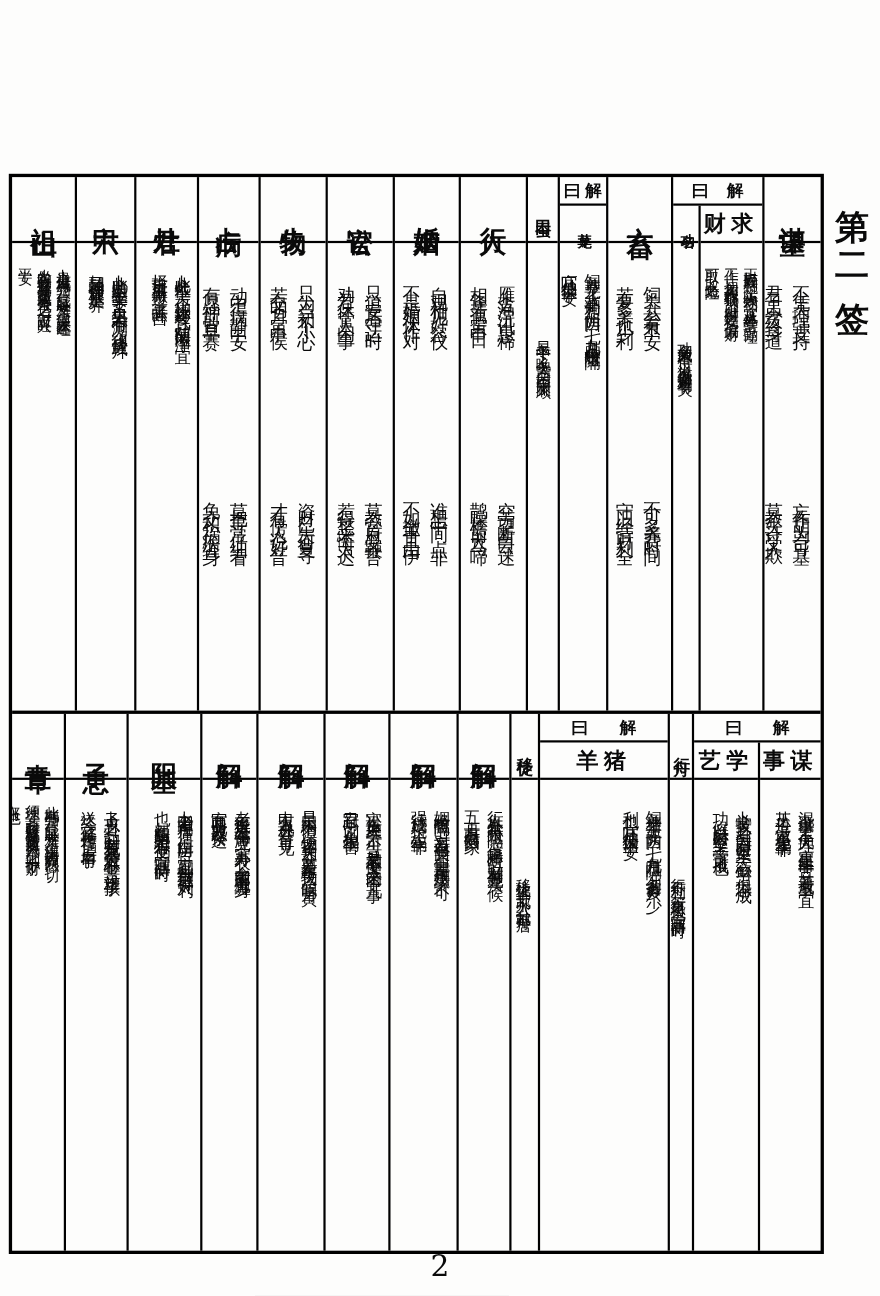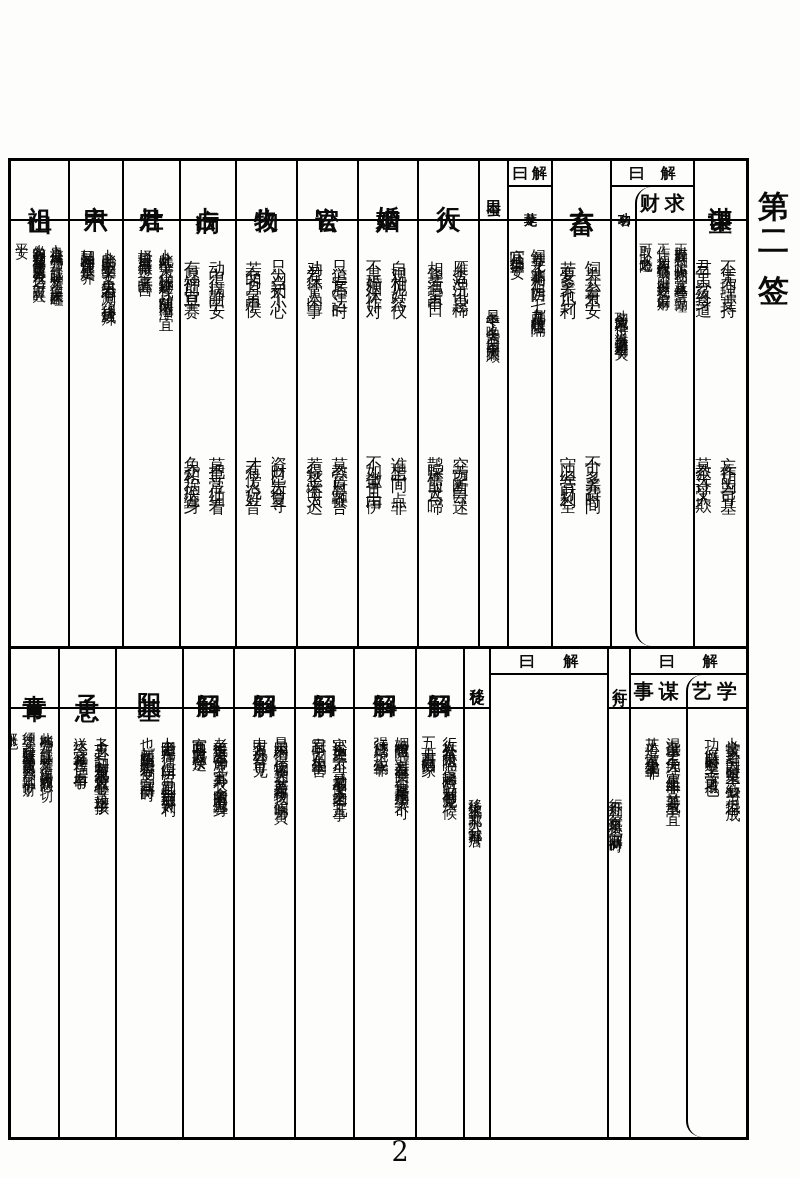--- a/index.html
+++ b/index.html
@@ -10,21 +10,21 @@
     overflow:hidden;
   }
   .grid { position:absolute; left:8px; top:158px; width:741px; height:982px; border:3px solid #000; display:flex; flex-direction:column; }
   .sec { display:flex; align-items:stretch; width:100%; }
   .sec-top { height:488px; border-bottom:3px solid #000; }
   .sec-bottom { flex:1; }
   .col { display:flex; flex-direction:column; flex-basis:0; min-width:0; }
   .col + .col { border-left:2px solid #000; }
   .subrow { flex:1; display:flex; align-items:stretch; }
   .subcol { display:flex; flex-direction:column; flex-basis:0; min-width:0; }
-  .subcol + .subcol { border-left:2px solid #000;border-radius:16px; }
+  .subcol + .subcol { border-left:2px solid #000; }
   .hd { height:60px; border-bottom:2px solid #000; display:flex; align-items:center; justify-content:center; }
   .hd-v { writing-mode:vertical-rl; font-size:24px; font-weight:bold; line-height:1; letter-spacing:3px; }
   .hd-nv { writing-mode:vertical-rl; font-size:15px; font-weight:bold; line-height:1; letter-spacing:2px; }
   .band { height:26px; border-bottom:2px solid #000; display:flex; align-items:center; justify-content:space-evenly; font-size:15px; font-weight:bold; }
   .subhd { height:34px; border-bottom:2px solid #000; display:flex; align-items:center; justify-content:center; font-size:20px; font-weight:bold; letter-spacing:5px; }
   .subhd-sm { writing-mode:vertical-rl; font-size:13px; font-weight:bold; line-height:1.1; letter-spacing:1px; }
   .cell { flex:1; overflow:hidden; }
   .poem { display:flex; flex-direction:column; padding:26px 2px 8px 2px; }
   .half { flex:1; writing-mode:vertical-rl; font-size:16.5px; line-height:25px; letter-spacing:7px; padding-right:3px; }
   .prose { writing-mode:vertical-rl; padding:16px 3px 8px 2px; font-size:15px; line-height:21px; letter-spacing:2.5px; }
@@ -328,52 +328,59 @@
           <div>移徒生祸 乱邦不入 乱邦不可居</div>
         </div>
       </div>
 
       <div class="col" style="flex-grow:117">
         <div class="band">
           <span>曰</span>
           <span>解</span>
         </div>
         <div class="subrow">
+          <div class="subcol" style="flex-grow:60">
+            <div class="subhd">羊猪</div>
+            <div class="cell prose">
+              <div>饲养猪羊 要防四 七 九月阻隔 勿贪养多只 少</div>
+              <div>利也 宜吓伯公保佑平安</div>
+            </div>
+          </div>
         </div>
       </div>
 
       <div class="col" style="flex-grow:20">
         <div class="hd">
             <span class="hd-nv">行舟</span>
           </div>
         <div class="cell prose drop">
           <div>行舟不利 若行之恐失也 宜守旧待时</div>
         </div>
       </div>
 
       <div class="col" style="flex-grow:115">
         <div class="band">
           <span>曰</span>
           <span>解</span>
         </div>
         <div class="subrow">
+          <div class="subcol" style="flex-grow:58">
+            <div class="subhd">艺学</div>
+            <div class="cell prose">
+              <div>卜学技艺之卦 因君时运未至 心欲学习 但恐不成</div>
+              <div>功 候以后时运交至 学之可成也</div>
+            </div>
+          </div>
           <div class="subcol" style="flex-grow:55">
             <div class="subhd">事谋</div>
             <div class="cell prose">
               <div>混杂谋事 不凭天理 定生是非口舌 若要成事 宜</div>
               <div>从正道 做事免生祸非</div>
             </div>
           </div>
-          <div class="subcol" style="flex-grow:58">
-            <div class="subhd">艺学</div>
-            <div class="cell prose">
-              <div>卜学技艺之卦 因君时运未至 心欲学习 但恐不成</div>
-              <div>功 候以后时运交至 学之可成也</div>
-            </div>
-          </div>
         </div>
       </div>
 
     </div>
   </div>
 
   <div class="page-num">2</div>
 
 </div>
 

